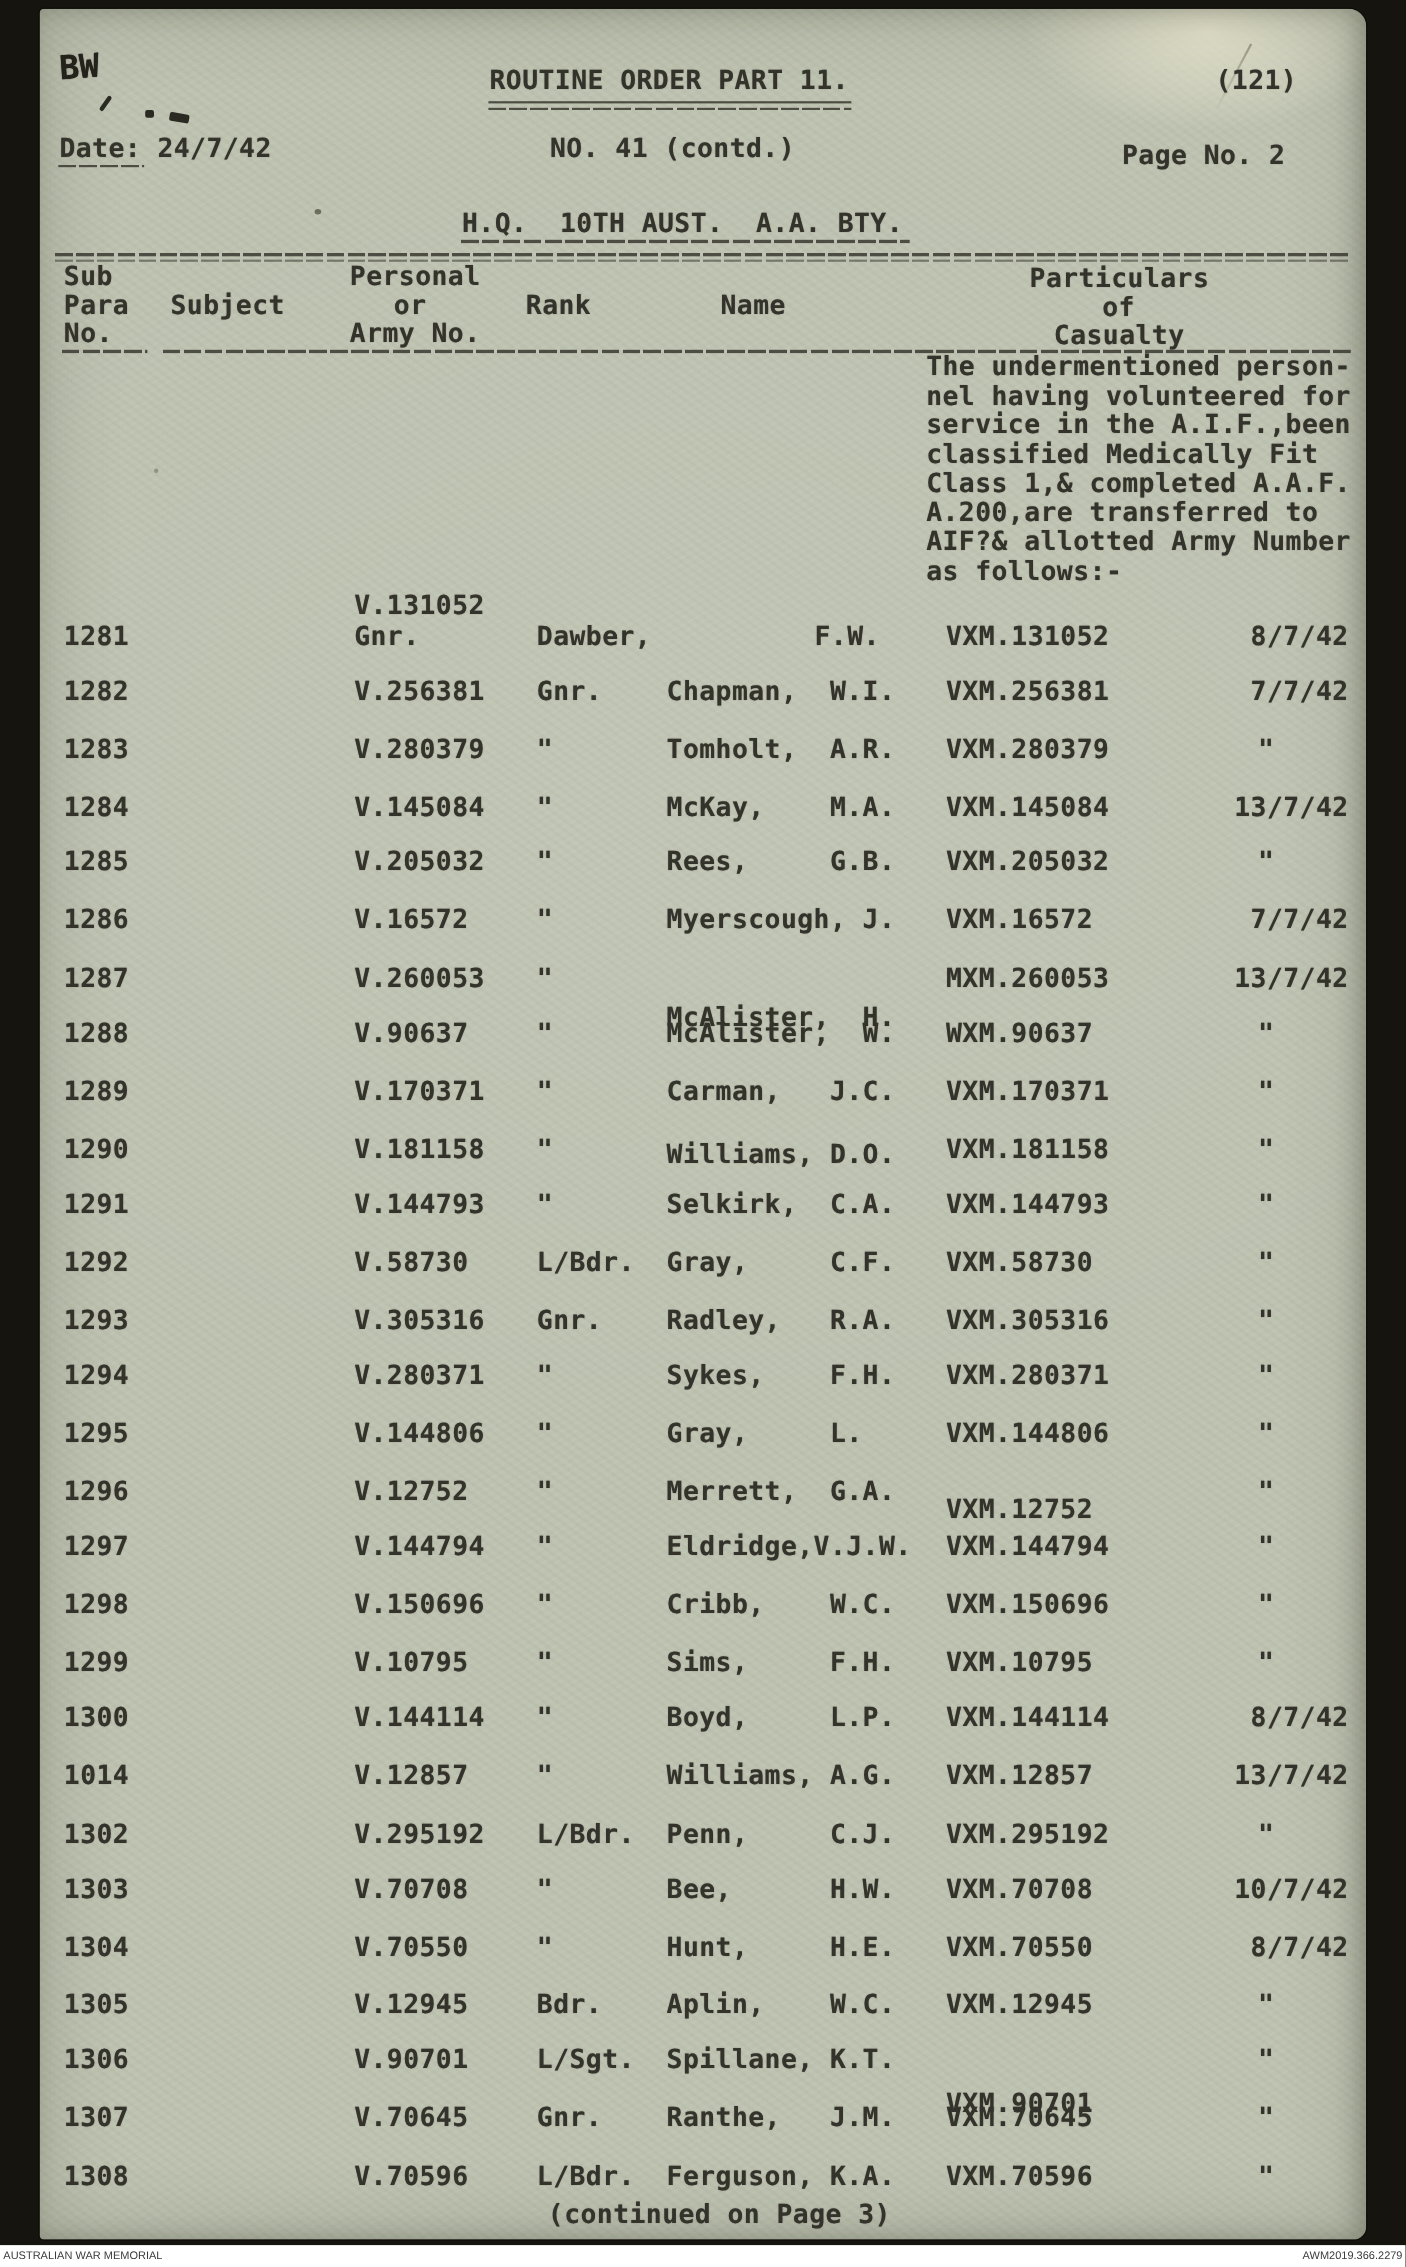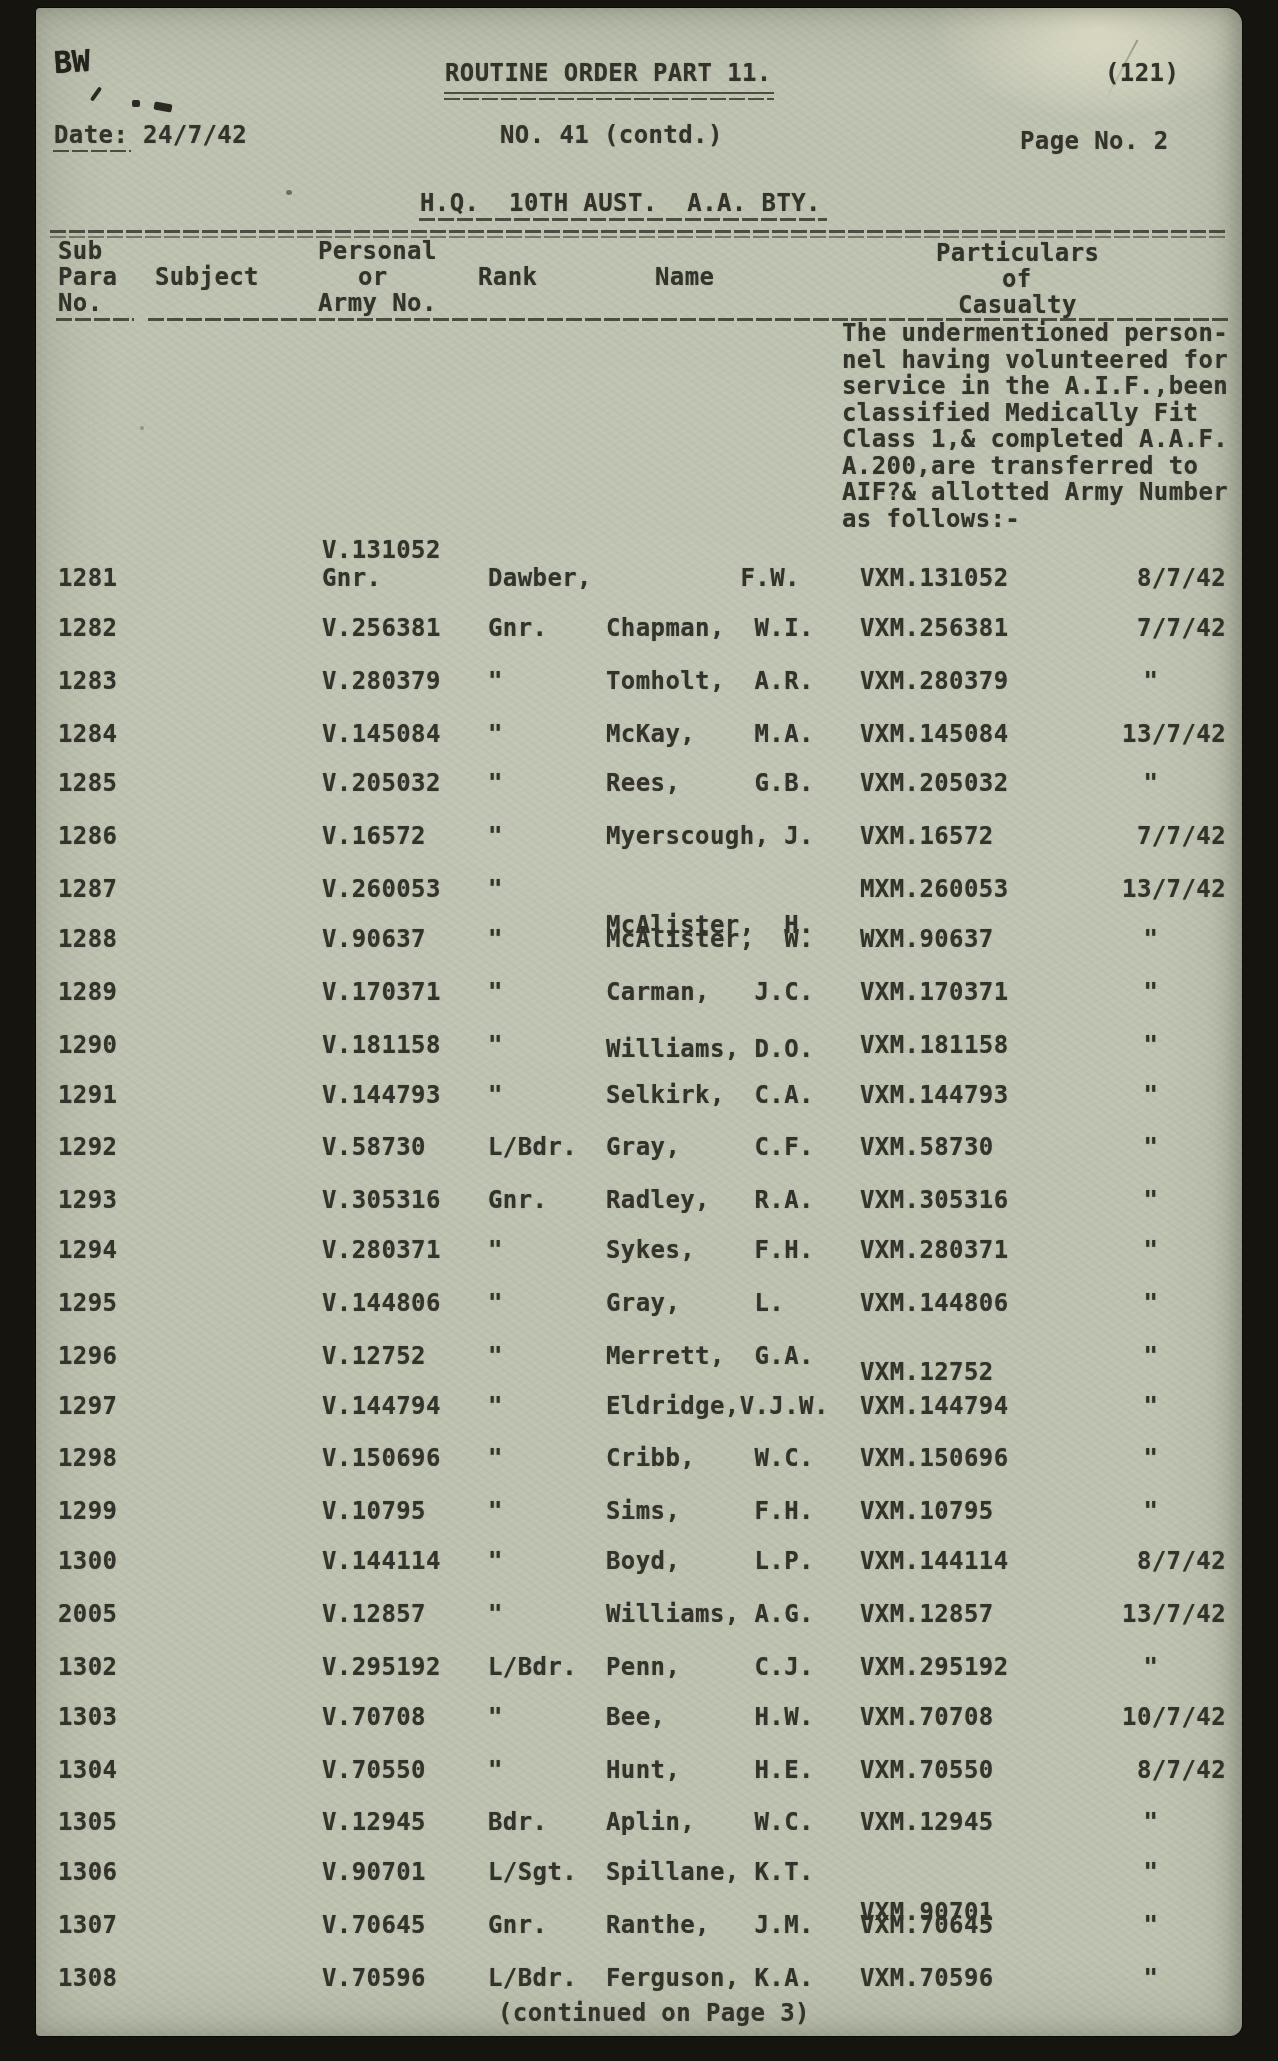--- a/index.html
+++ b/index.html
@@ -255,21 +255,21 @@
         </div>
         <div>
           <span class="t" style="left: 22px; top: 1540px;">1300</span>
           <span class="t" style="left: 286px; top: 1540px;">V.144114</span>
           <span class="t" style="left: 452px; top: 1540px;">"</span>
           <span class="t" style="left: 570px; top: 1540px;">Boyd,     L.P.</span>
           <span class="t" style="left: 824px; top: 1540px;">VXM.144114</span>
           <span class="t date-cell" style="left: 1040px; top: 1540px;">8/7/42</span>
         </div>
         <div>
-          <span class="t" style="left: 22px; top: 1593px;">2005</span>
+          <span class="t" style="left: 22px; top: 1593px;">1014</span>
           <span class="t" style="left: 286px; top: 1593px;">V.12857</span>
           <span class="t" style="left: 452px; top: 1593px;">"</span>
           <span class="t" style="left: 570px; top: 1593px;">Williams, A.G.</span>
           <span class="t" style="left: 824px; top: 1593px;">VXM.12857</span>
           <span class="t date-cell" style="left: 1040px; top: 1593px;">13/7/42</span>
         </div>
         <div>
           <span class="t" style="left: 22px; top: 1646px;">1302</span>
           <span class="t" style="left: 286px; top: 1646px;">V.295192</span>
           <span class="t" style="left: 452px; top: 1646px;">L/Bdr.</span>
@@ -323,13 +323,17 @@
           <span class="t" style="left: 452px; top: 1957px;">L/Bdr.</span>
           <span class="t" style="left: 570px; top: 1957px;">Ferguson, K.A.</span>
           <span class="t" style="left: 824px; top: 1957px;">VXM.70596</span>
           <span class="t date-cell ditto" style="left: 1040px; top: 1957px;">"</span>
         </div>
       </div>
 
     <span class="t" style="left:462px;top:1992px;">(continued on Page 3)</span>
   </div>
 
+  <div class="footer-bar">
+    <span>AUSTRALIAN WAR MEMORIAL</span>
+    <span>AWM2019.366.2279</span>
+  </div>
 </div>
 
 </body></html>

